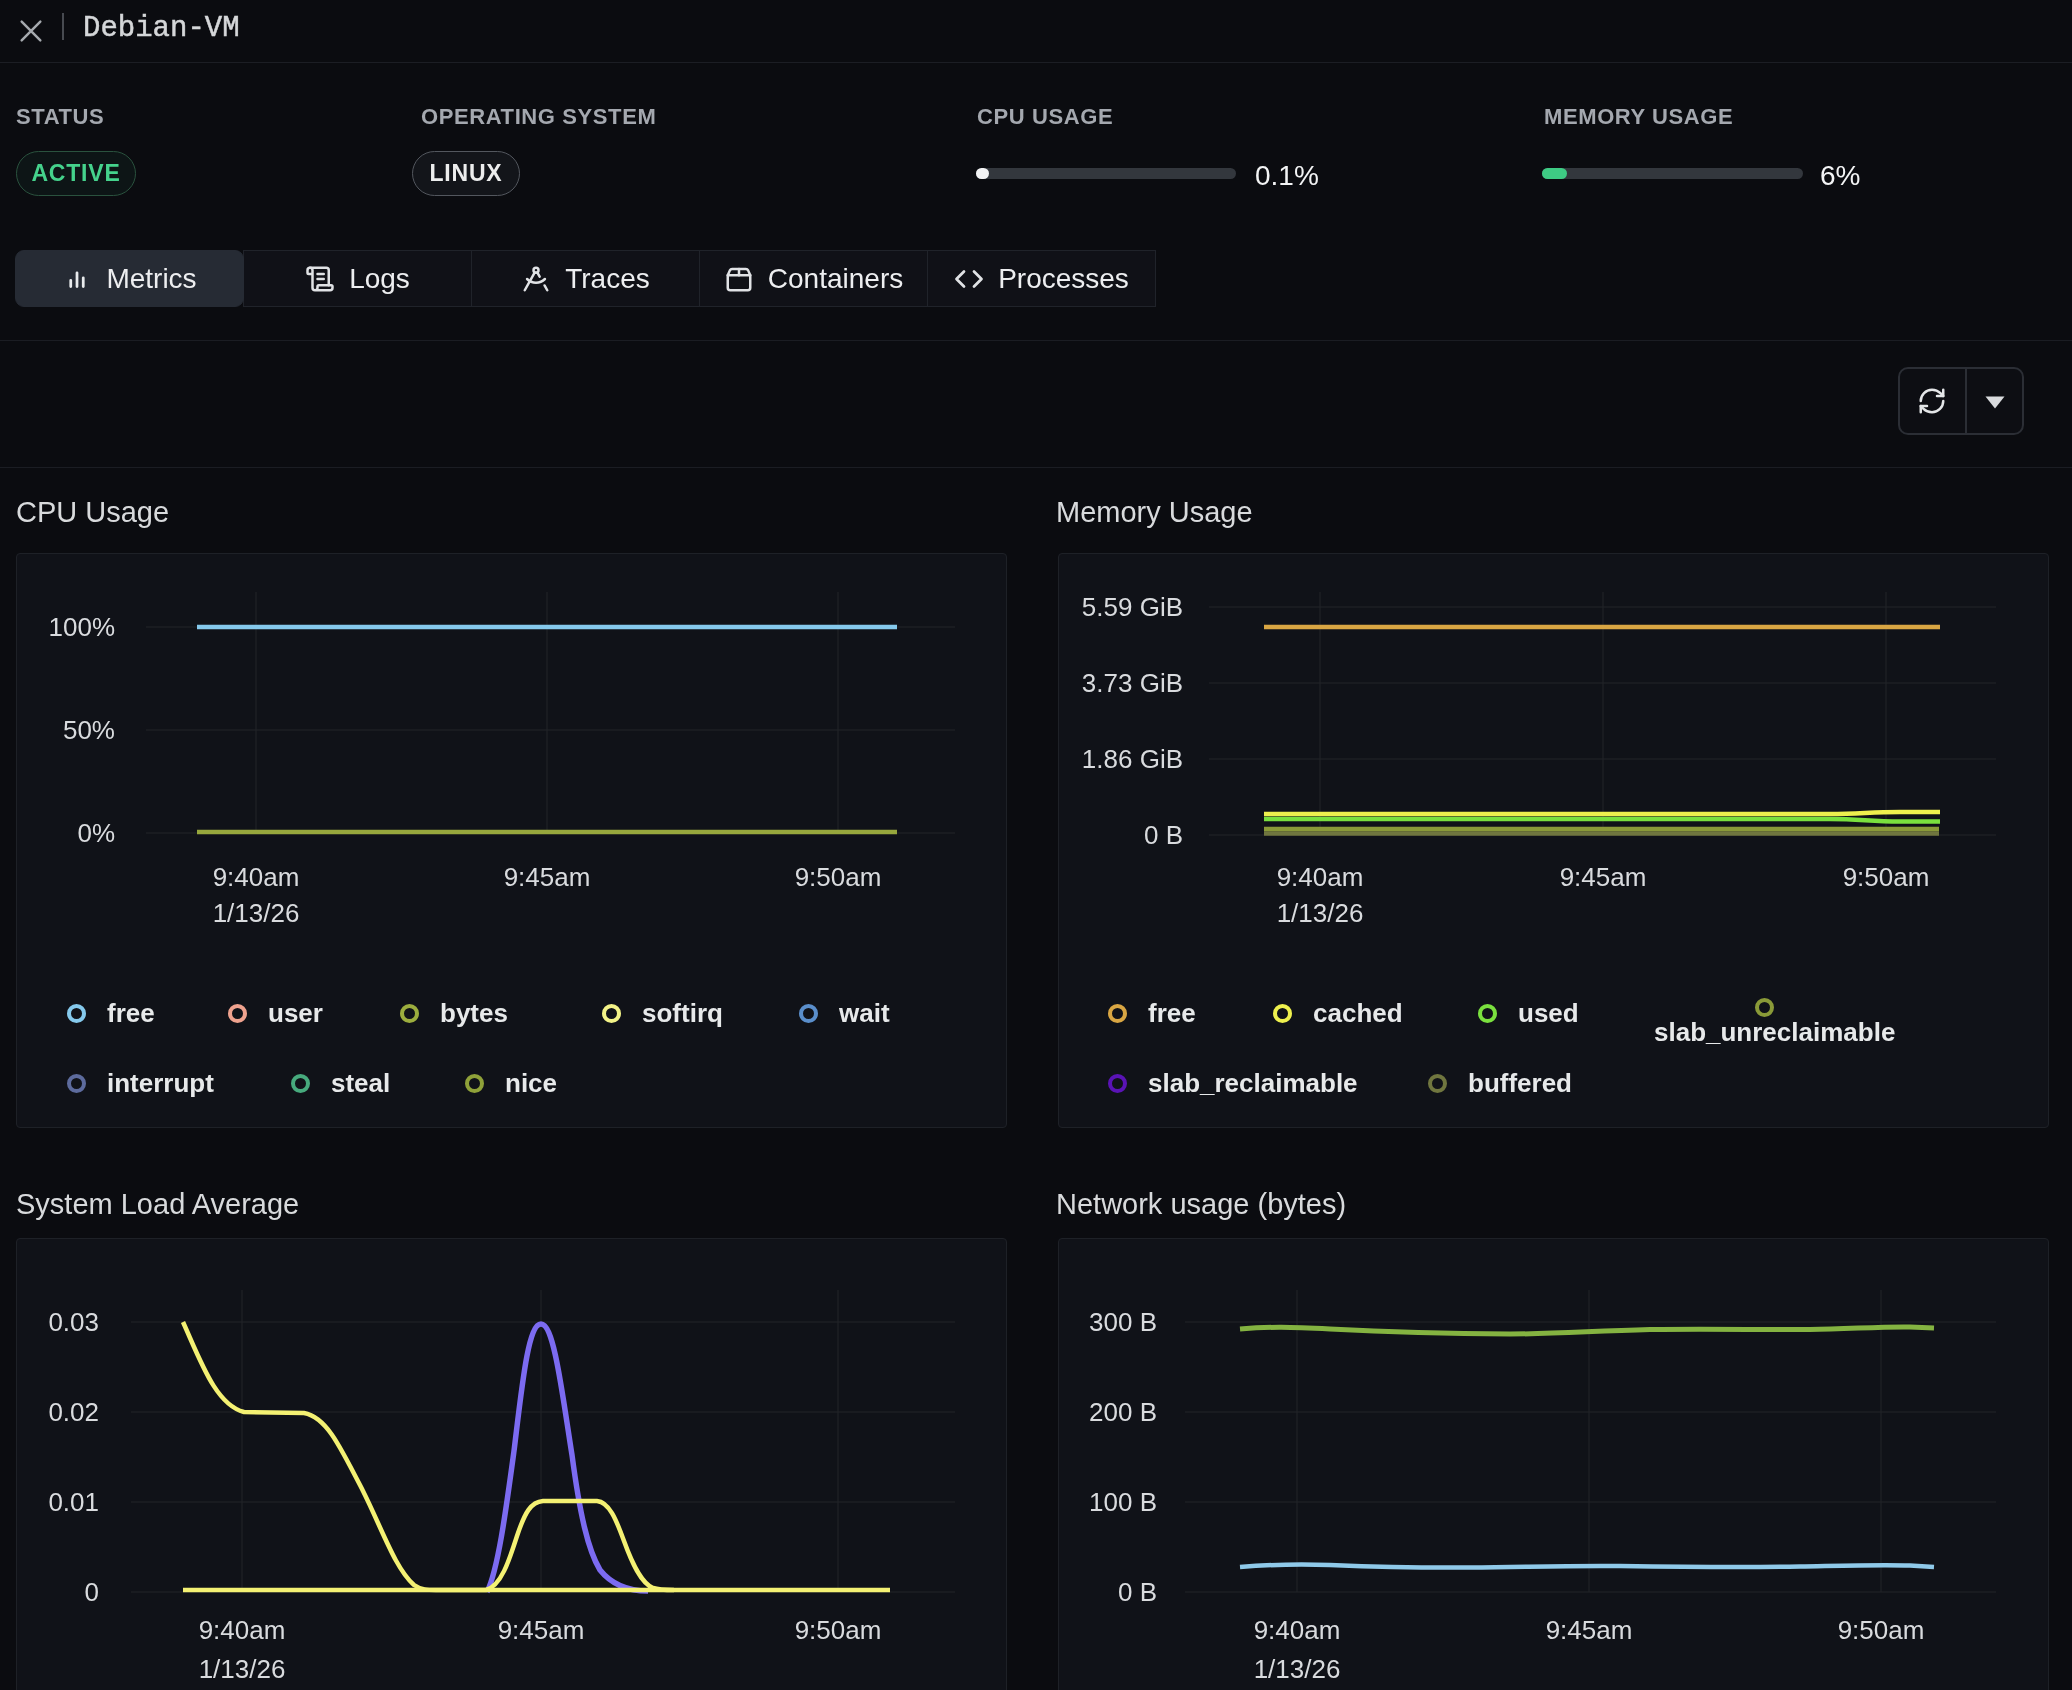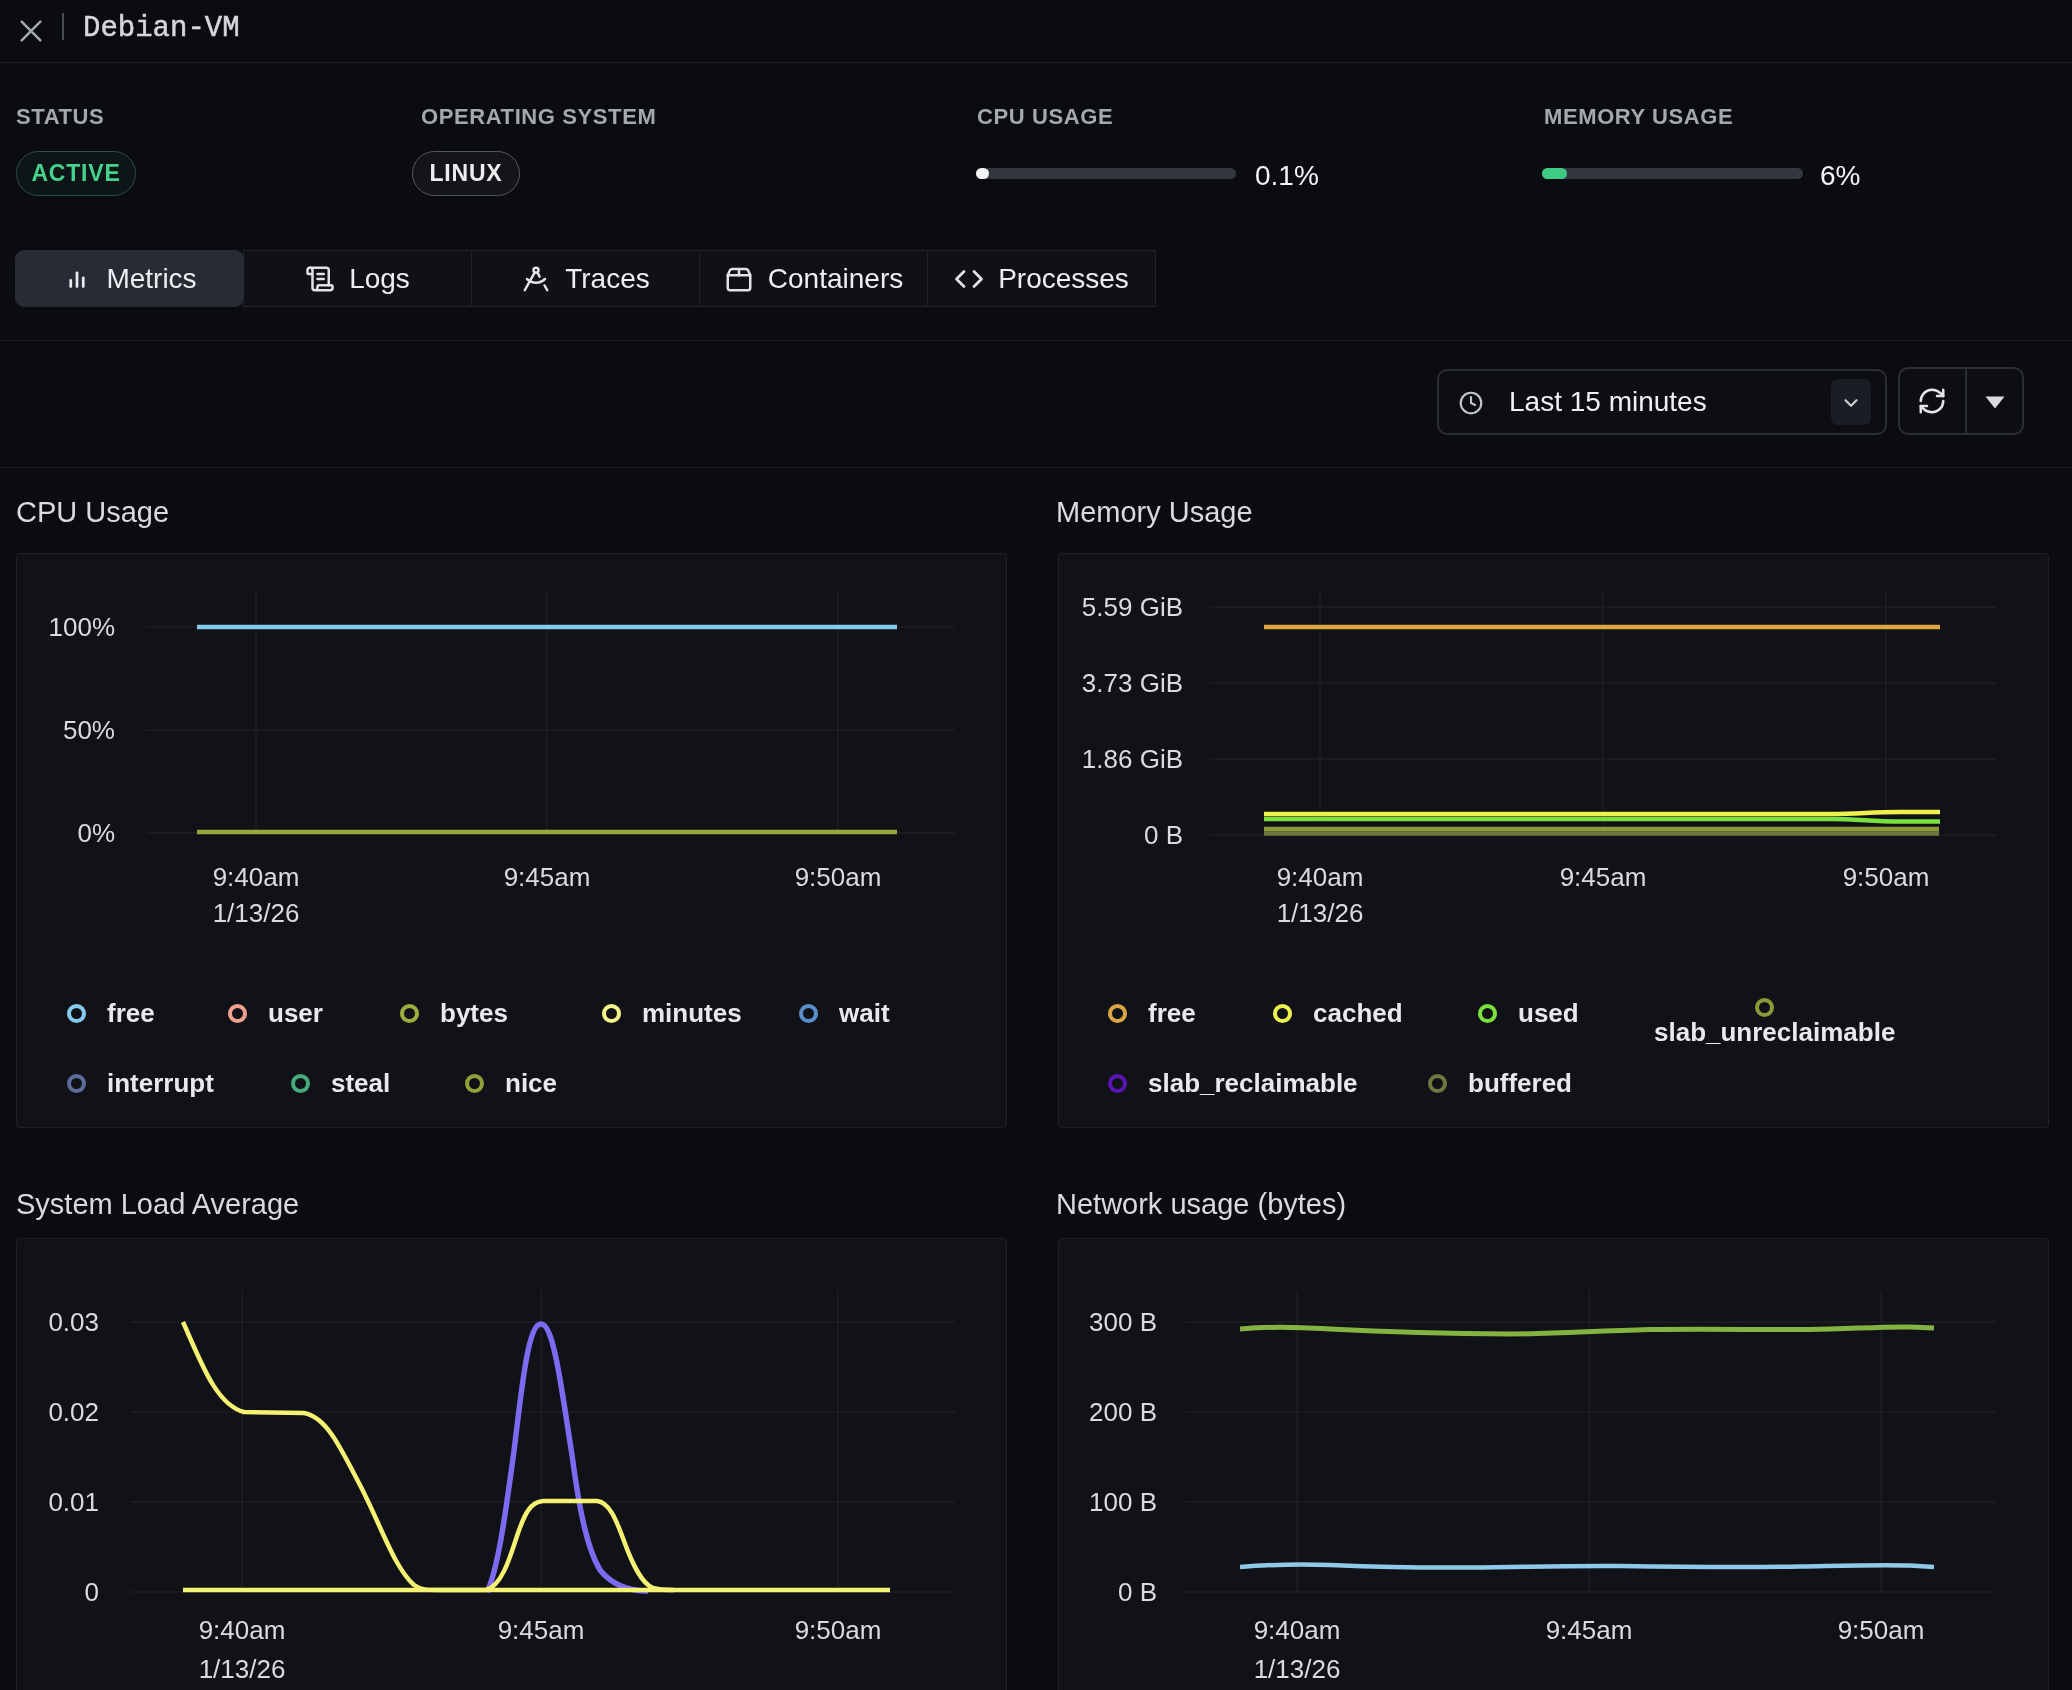--- a/index.html
+++ b/index.html
@@ -88,31 +88,20 @@
   <div class="tab" style="left:927px;width:229px;">
     <svg width="30" height="30" viewBox="0 0 24 24" fill="none" stroke="#e0e2e5" stroke-width="2.2" stroke-linecap="round" stroke-linejoin="round">
         <path d="m16 18 6-6-6-6"></path>
         <path d="m8 6-6 6 6 6"></path>
       </svg>
     Processes
   </div>
 
   <div class="divider" style="top:340px;"></div>
 
-  <div class="abs" style="left:1437px;top:369px;width:450px;height:66px;border:2px solid #2b2e35;border-radius:10px;box-sizing:border-box;background:#0d0e13;">
-    <svg style="position:absolute;left:19px;top:19px" width="26" height="26" viewBox="0 0 24 24" fill="none" stroke="#c2c5ca" stroke-width="2" stroke-linecap="round" stroke-linejoin="round">
-        <circle cx="12" cy="12" r="9.5"></circle>
-        <path d="M12 6.5v5.5l3.7 1.9"></path>
-      </svg>
-    <div style="position:absolute;left:70px;top:15px;font-size:28px;color:#eef0f2;">Last 15 minutes</div>
-    <div style="position:absolute;left:392px;top:8px;width:40px;height:46px;background:#1a1d24;border-radius:7px;"></div>
-    <svg style="position:absolute;left:401px;top:21px" width="22" height="22" viewBox="0 0 24 24" fill="none" stroke="#c9ccd1" stroke-width="2.4" stroke-linecap="round" stroke-linejoin="round">
-        <path d="m6 9 6 6 6-6"></path>
-      </svg>
-  </div>
   <div class="abs" style="left:1898px;top:367px;width:126px;height:68px;border:2px solid #2b2e35;border-radius:10px;box-sizing:border-box;background:#0d0e13;">
     <div style="position:absolute;left:65px;top:0;width:2px;height:64px;background:#2b2e35;"></div>
     <svg style="position:absolute;left:17px;top:17px" width="30" height="30" viewBox="0 0 24 24" fill="none" stroke="#e4e6e8" stroke-width="2" stroke-linecap="round" stroke-linejoin="round">
         <path d="M3 12a9 9 0 0 1 9-9 9.75 9.75 0 0 1 6.74 2.74L21 8"></path>
         <path d="M21 3v5h-5"></path>
         <path d="M21 12a9 9 0 0 1-9 9 9.75 9.75 0 0 1-6.74-2.74L3 16"></path>
         <path d="M3 21v-5h5"></path>
       </svg>
     <svg style="position:absolute;left:85px;top:27px" width="20" height="13" viewBox="0 0 20 13">
         <polygon points="0.5,0.5 19.5,0.5 10,12.5" fill="#d9dbde"></polygon>
@@ -151,21 +140,21 @@
   <div class="leg" style="left:228px;top:998px;">
       <span class="ring" style="border-color:#efa28e"></span>
       <span class="ltx">user</span>
     </div>
   <div class="leg" style="left:400px;top:998px;">
       <span class="ring" style="border-color:#9cad3e"></span>
       <span class="ltx">bytes</span>
     </div>
   <div class="leg" style="left:602px;top:998px;">
       <span class="ring" style="border-color:#f3f388"></span>
-      <span class="ltx">minutes</span>
+      <span class="ltx">softirq</span>
     </div>
   <div class="leg" style="left:799px;top:998px;">
       <span class="ring" style="border-color:#5a8ecb"></span>
       <span class="ltx">wait</span>
     </div>
   <div class="leg" style="left:67px;top:1068px;">
       <span class="ring" style="border-color:#5d6b9d"></span>
       <span class="ltx">interrupt</span>
     </div>
   <div class="leg" style="left:291px;top:1068px;">

